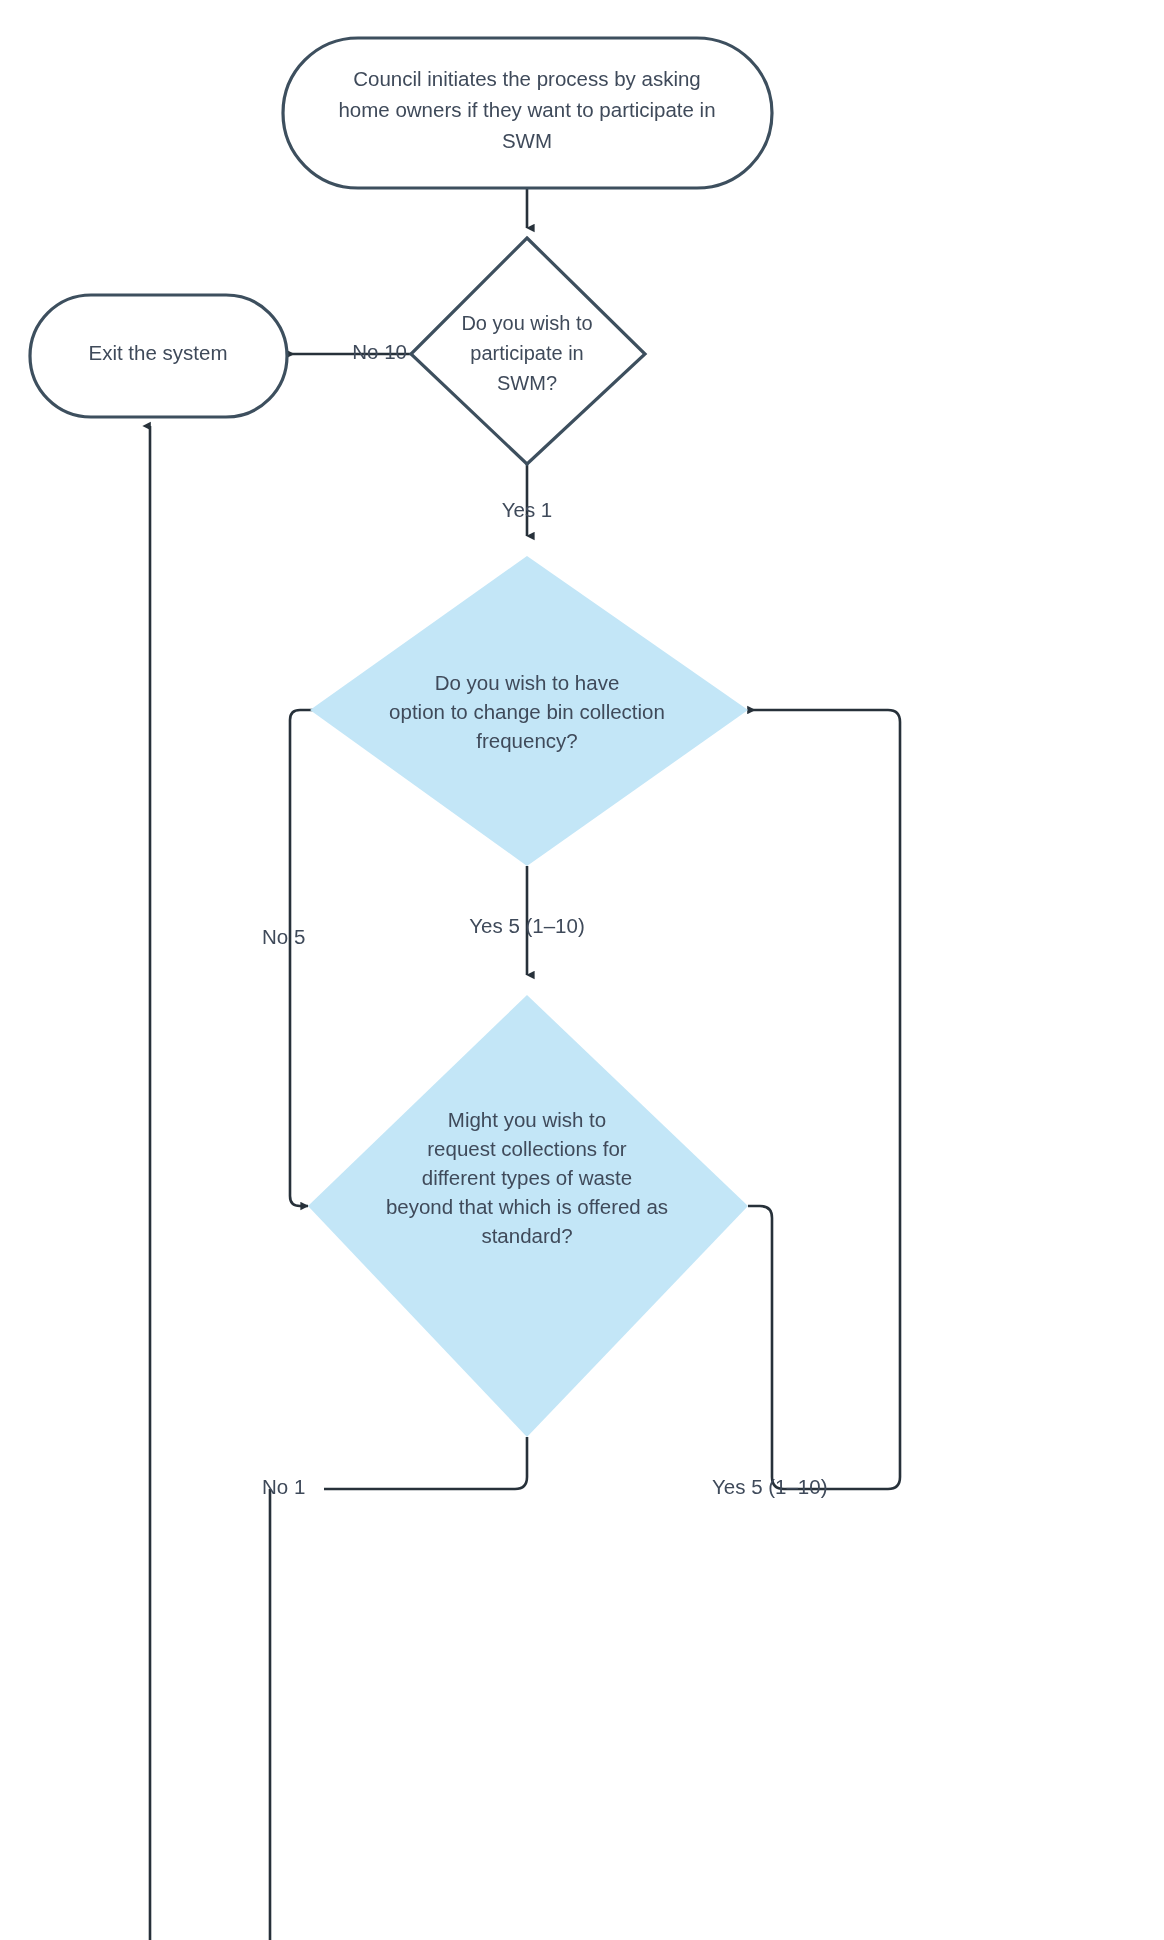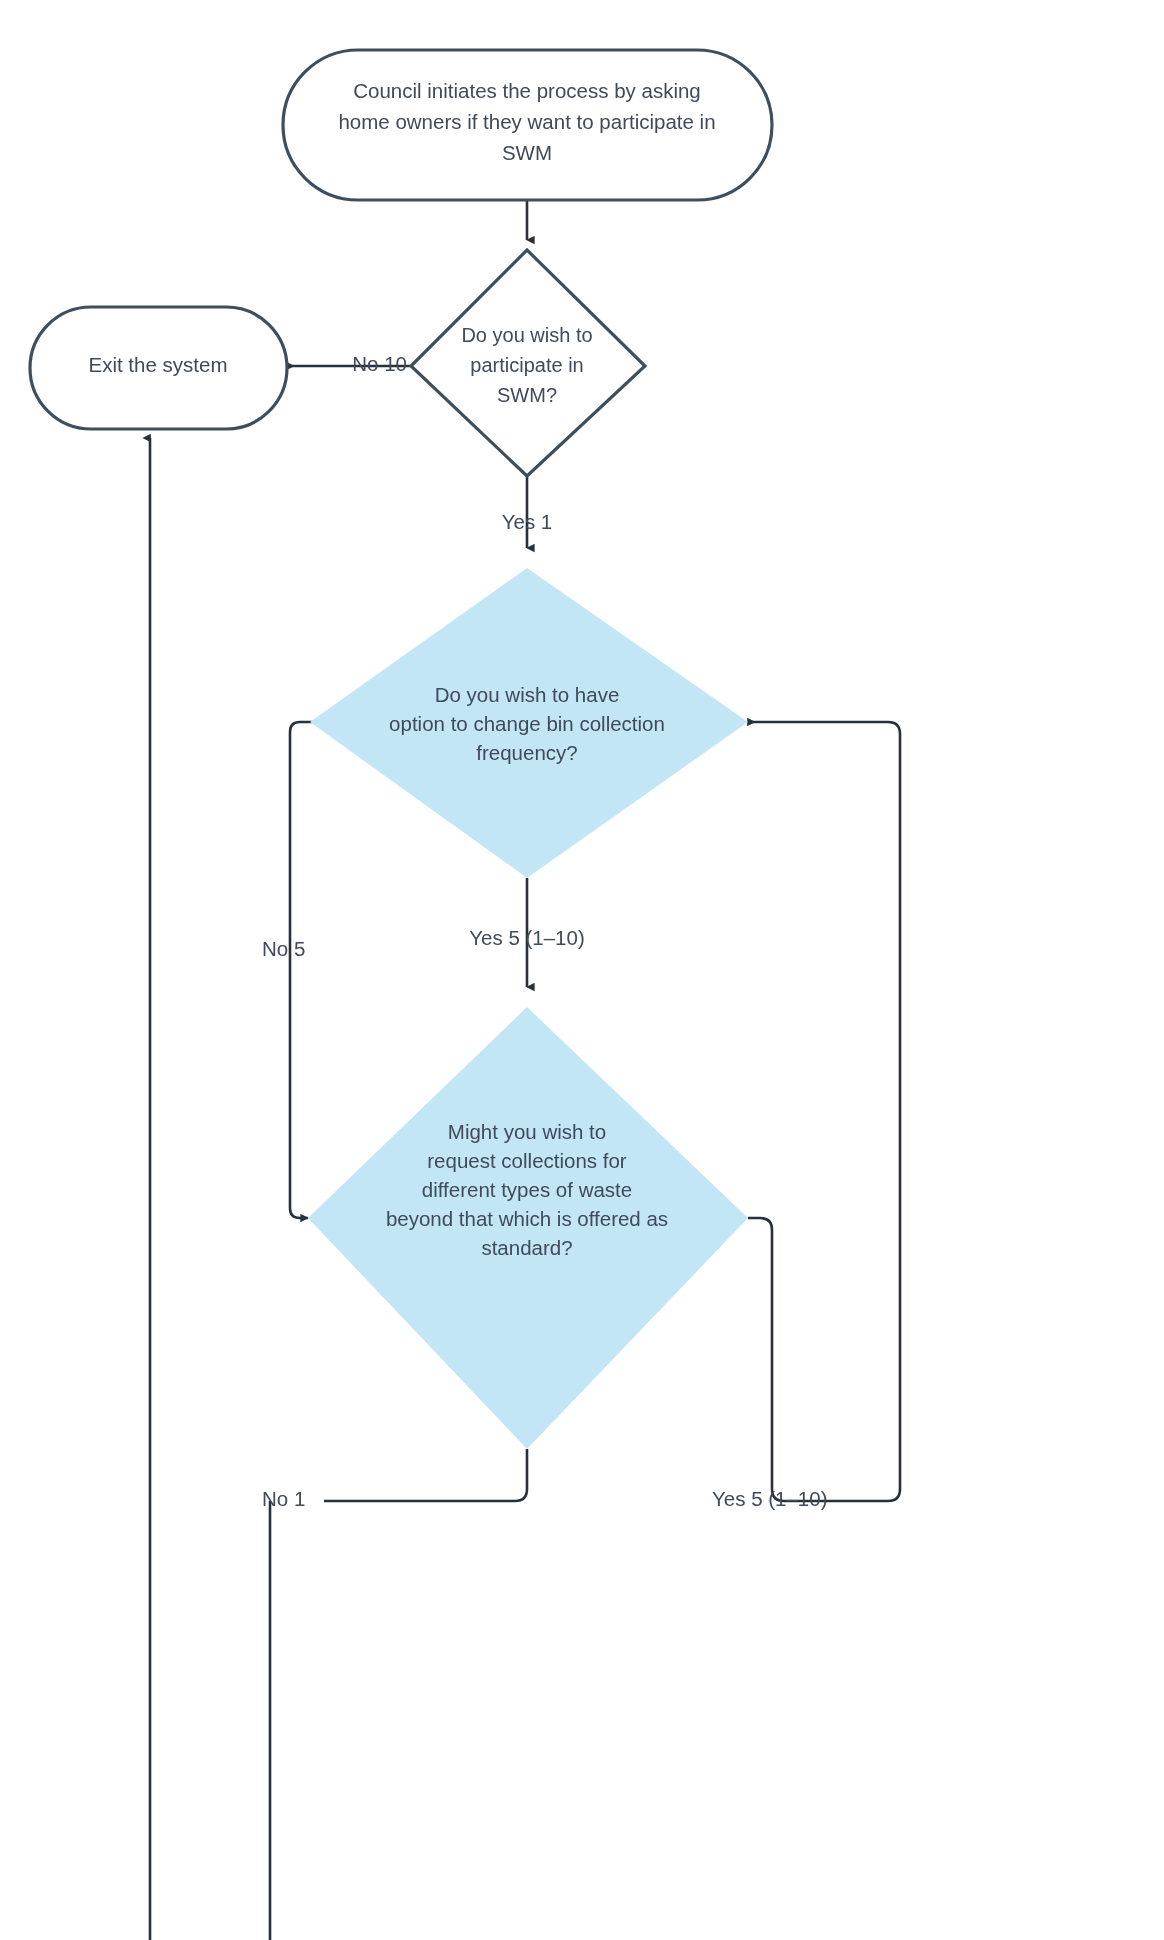--- a/index.html
+++ b/index.html
@@ -12,21 +12,20 @@
     width: 1164px;
     height: 1940px;
     font-family: "Liberation Sans", sans-serif;
     overflow: hidden;
   }
   #flowchart-root {
     position: relative;
     width: 1164px;
     height: 1419px;
     background: #ffffff;
-    margin-top: 12px;
   }
   svg#flow-svg {
     display: block;
     width: 1164px;
     height: 1940px;
   }
   .node-shape-terminal {
     fill: #ffffff;
     stroke: #3d4f5e;
     stroke-width: 3.2;

